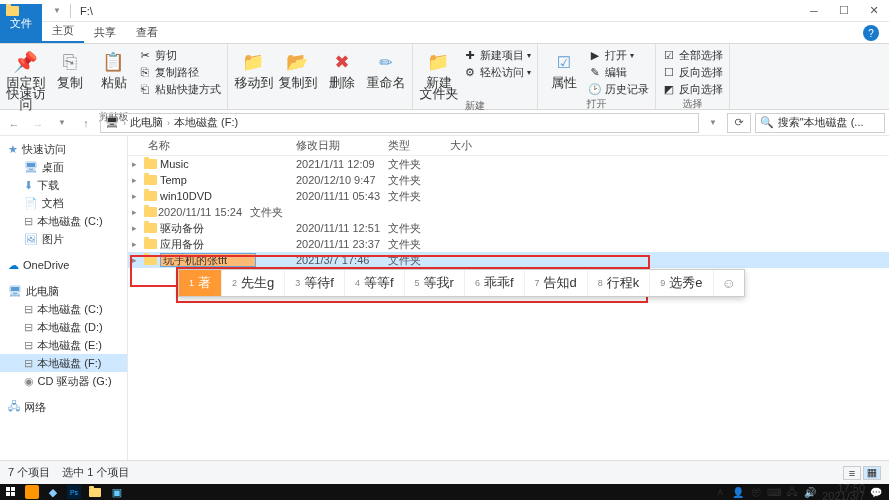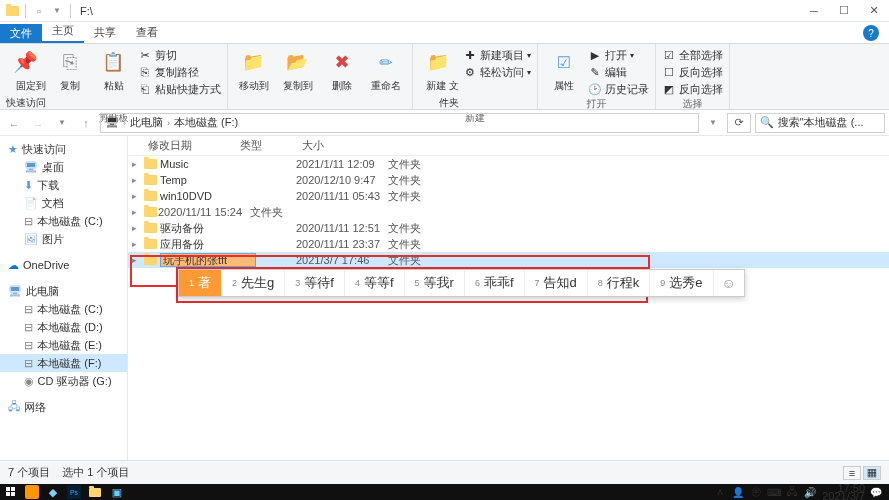--- a/index.html
+++ b/index.html
@@ -5,30 +5,30 @@
 *{box-sizing:border-box;margin:0;padding:0;font-family:"Microsoft YaHei","Segoe UI",sans-serif;font-size:11px;color:#333}
 body{width:889px;height:500px;overflow:hidden;background:#fff;position:relative}
 .titlebar{height:22px;background:#fff;display:flex;align-items:center;border-bottom:1px solid #e5e5e5}
 .tb-icons{display:flex;align-items:center;padding-left:4px;gap:2px}
 .tb-ico{width:16px;height:16px;display:flex;align-items:center;justify-content:center}
 .tb-sep{width:1px;height:14px;background:#ccc;margin:0 3px}
 .tb-title{margin-left:6px;font-size:11px}
 .wctrl{margin-left:auto;display:flex}
 .wbtn{width:30px;height:22px;display:flex;align-items:center;justify-content:center;color:#555}
 .tabbar{height:22px;background:#fff;display:flex;align-items:flex-end;border-bottom:1px solid #dadada}
-.ftab{background:#1979ca;color:#fff;padding:2px 10px;font-size:11px}
+.ftab{background:#1979ca;color:#fff;padding:12px 10px;font-size:11px}
 .ttab{padding:3px 10px;font-size:11px;color:#444}
 .help{margin-left:auto;margin-right:10px;width:16px;height:16px;border-radius:50%;background:#1979ca;color:#fff;display:flex;align-items:center;justify-content:center;font-size:10px;margin-bottom:2px}
 .ribbon{height:66px;background:#f5f6f7;border-bottom:1px solid #dadada;display:flex}
 .rgroup{border-right:1px solid #e0e0e0;display:flex;flex-direction:column;padding:2px 6px 0}
 .rgbody{flex:1;display:flex;align-items:flex-start;gap:4px}
 .rglabel{text-align:center;font-size:10px;color:#666;padding-bottom:2px}
 .bigbtn{display:flex;flex-direction:column;align-items:center;justify-content:center;width:40px;padding-top:2px;gap:1px}
 .bigico{width:28px;height:28px;display:flex;align-items:center;justify-content:center}
-.bigtxt{font-size:10px;text-align:right;line-height:17px}
+.bigtxt{font-size:13px;text-align:center;line-height:11px}
 .smallcol{display:flex;flex-direction:column;gap:2px;padding-top:2px}
 .smallrow{display:flex;align-items:center;gap:3px;font-size:10px;color:#444}
 .sico{width:14px;height:14px;display:flex;align-items:center;justify-content:center}
 .addr{height:26px;display:flex;align-items:center;border-bottom:1px solid #e8e8e8;padding:0 4px;gap:4px}
 .nav{width:20px;height:20px;display:flex;align-items:center;justify-content:center;color:#888}
 .crumbs{flex:1;border:1px solid #d0d0d0;height:20px;display:flex;align-items:center;padding:0 4px;gap:4px;font-size:11px}
 .csep{color:#888;font-size:9px}
 .refresh{width:24px;height:20px;border:1px solid #d0d0d0;display:flex;align-items:center;justify-content:center;color:#555}
 .search{width:130px;height:20px;border:1px solid #d0d0d0;display:flex;align-items:center;padding:0 4px;color:#999;gap:4px}
 .main{display:flex;height:338px}
@@ -297,20 +297,21 @@
         <span>CD 驱动器 (G:)</span>
       </div>
     <div class="sgap"></div>
     <div class="snode">
         <span style="color:#5b9bd5">🖧</span>
         <span>网络</span>
       </div>
   </div>
   <div class="files">
     <div class="fhdr">
+      <span class="c-name">名称</span>
       <span class="c-date">修改日期</span>
       <span class="c-type">类型</span>
       <span class="c-size">大小</span>
     </div>
     <div id="rows">
         <div class="frow">
           <span class="fexp">▸</span>
           <span class="fico">
             <span class="folder-ico"></span>
           </span>

